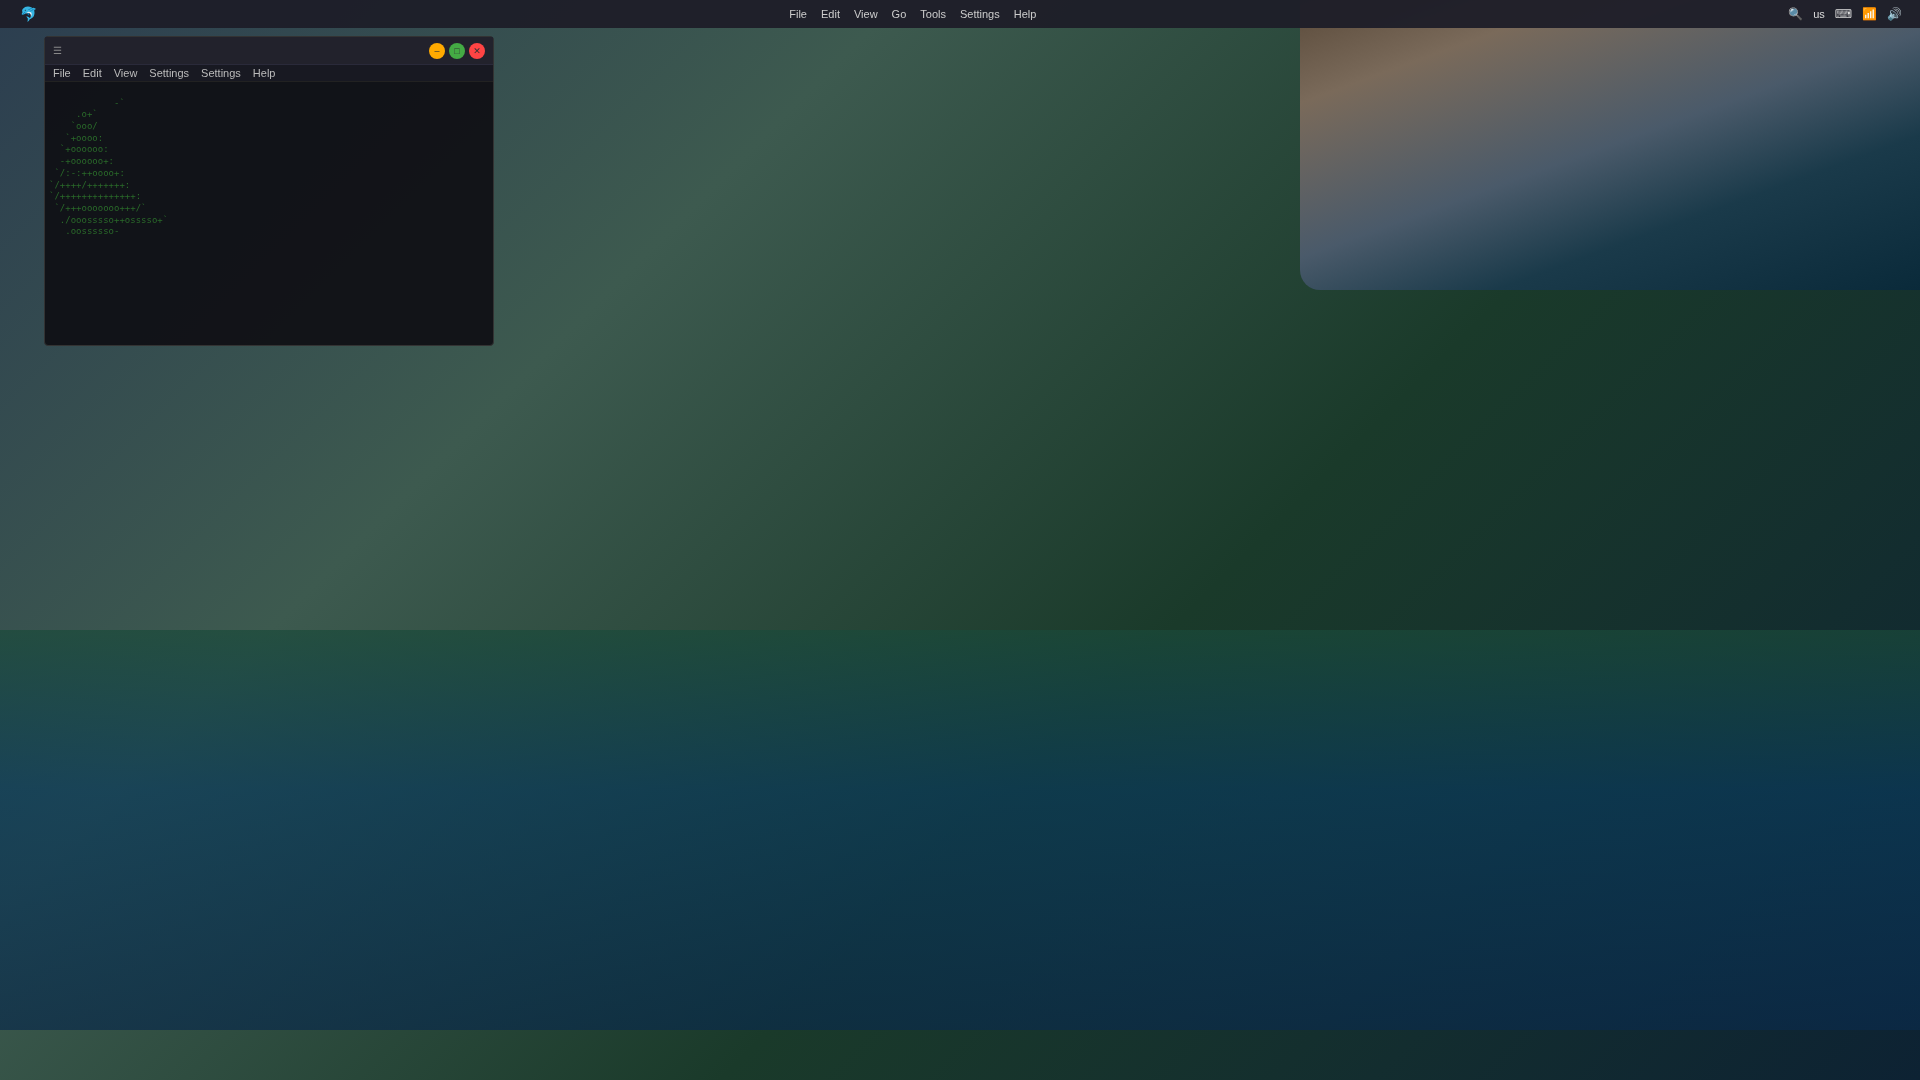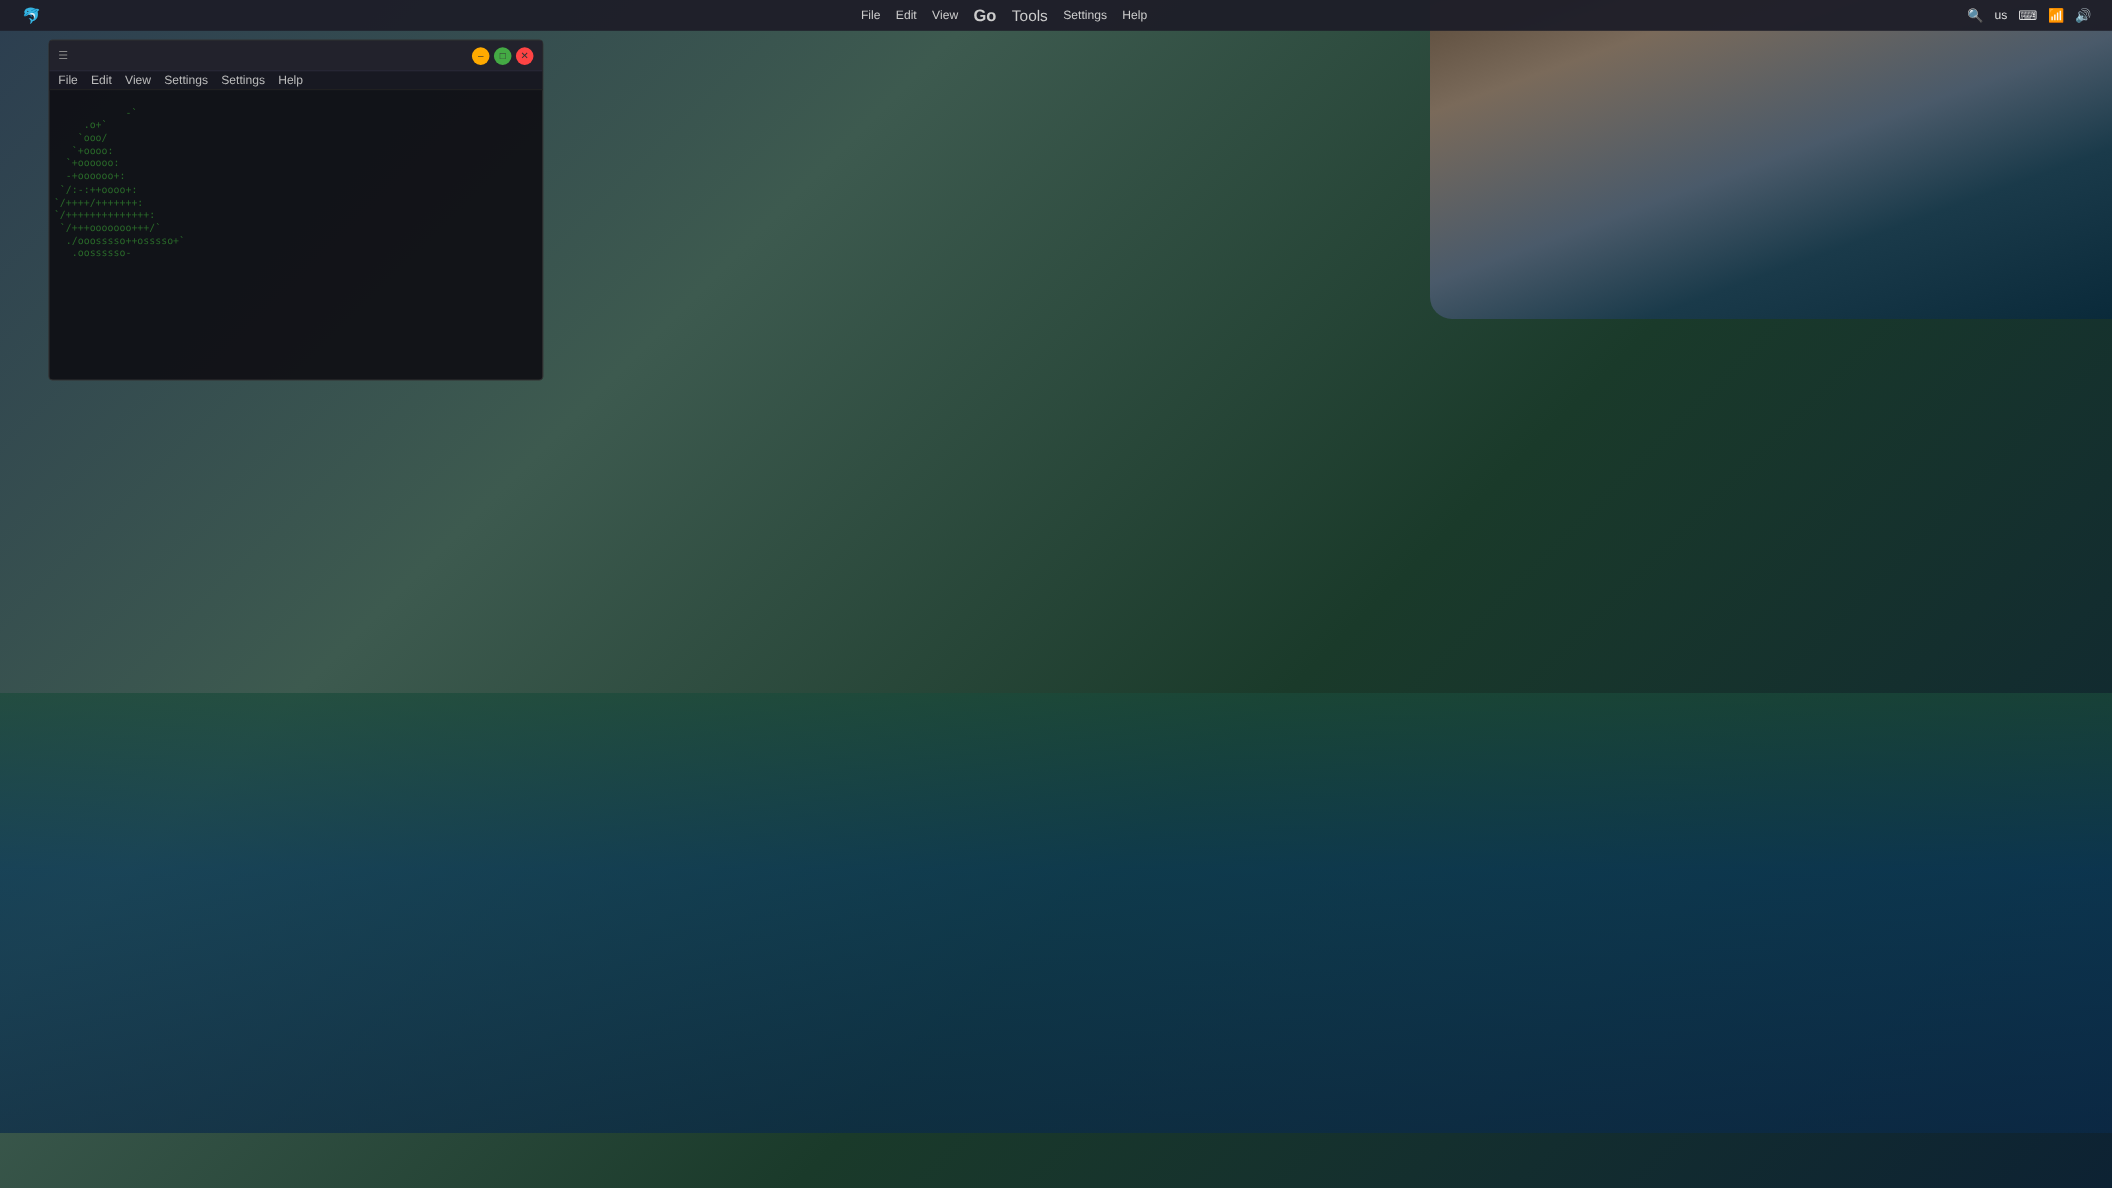--- a/index.html
+++ b/index.html
@@ -121,22 +121,22 @@
 
 <div class="taskbar-top">
   <div class="taskbar-left">
     <span class="taskbar-time"></span>
     <span style="font-size:14px;">🐬</span>
   </div>
   <div class="taskbar-center">
     <span style="font-size:11px; color:#ccc; cursor:pointer;">File</span>
     <span style="font-size:11px; color:#ccc; cursor:pointer;">Edit</span>
     <span style="font-size:11px; color:#ccc; cursor:pointer;">View</span>
-    <span style="font-size:15px; color:#ccc; cursor:pointer;font-weight:bold;">Go</span>
-    <span style="font-size:14px; color:#ccc; cursor:pointer;">Tools</span>
+    <span style="font-size:11px; color:#ccc; cursor:pointer;">Go</span>
+    <span style="font-size:11px; color:#ccc; cursor:pointer;">Tools</span>
     <span style="font-size:11px; color:#ccc; cursor:pointer;">Settings</span>
     <span style="font-size:11px; color:#ccc; cursor:pointer;">Help</span>
   </div>
   <div class="taskbar-right">
     <span style="cursor:pointer;">🔍</span>
     <span style="font-size:11px;">us</span>
     <span style="cursor:pointer;">⌨</span>
     <span style="cursor:pointer;">📶</span>
     <span style="cursor:pointer;">🔊</span>
     <span class="taskbar-time"></span>

